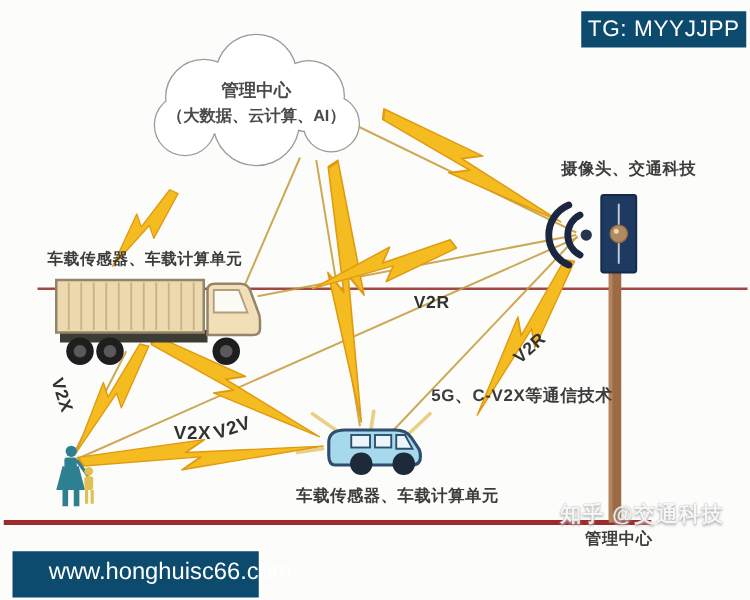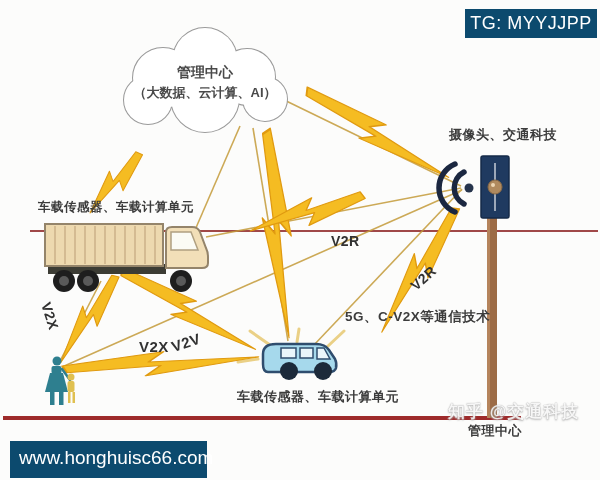--- a/index.html
+++ b/index.html
@@ -7,21 +7,21 @@
     position:relative;width:600px;height:480px;background:#fcfcfb;overflow:hidden;
     font-family:"Liberation Sans","DejaVu Sans",sans-serif;
   }
   .stage svg{position:absolute;left:0;top:0;}
   .lbl{position:absolute;color:#3c3c3c;white-space:nowrap;font-weight:600;}
   .lbl-cn{font-size:12.5px;letter-spacing:0.5px;}
   .lbl-v{font-size:14px;color:#323232;font-weight:700;letter-spacing:0.5px;}
   .cloud-text{position:absolute;text-align:center;color:#4a4a4a;font-weight:700;white-space:nowrap;}
   .badge{position:absolute;background:#0c4a6e;color:#ffffff;font-weight:400;}
   .badge-tg{left:465px;top:9px;width:132px;height:29px;font-size:18px;line-height:29px;text-align:center;letter-spacing:0.5px;}
-  .badge-web{left:10px;top:441px;width:197px;height:37px;font-size:19px;line-height:33px;padding-left:9px;box-sizing:border-box;}
+  .badge-web{left:10px;top:441px;width:197px;height:37px;font-size:19px;line-height:33px;padding-left:29px;box-sizing:border-box;}
   .watermark{position:absolute;left:448px;top:400px;font-size:17px;font-weight:700;color:#f6f6f6;
     letter-spacing:1px;text-shadow:0 0 1px #909090,0 1px 2px #b5b5b5;opacity:.92;text-align:right;}
 </style>
 </head>
 <body>
 
 <div class="stage">
 
   <svg width="600" height="480" viewBox="0 0 600 480">
     <defs>

